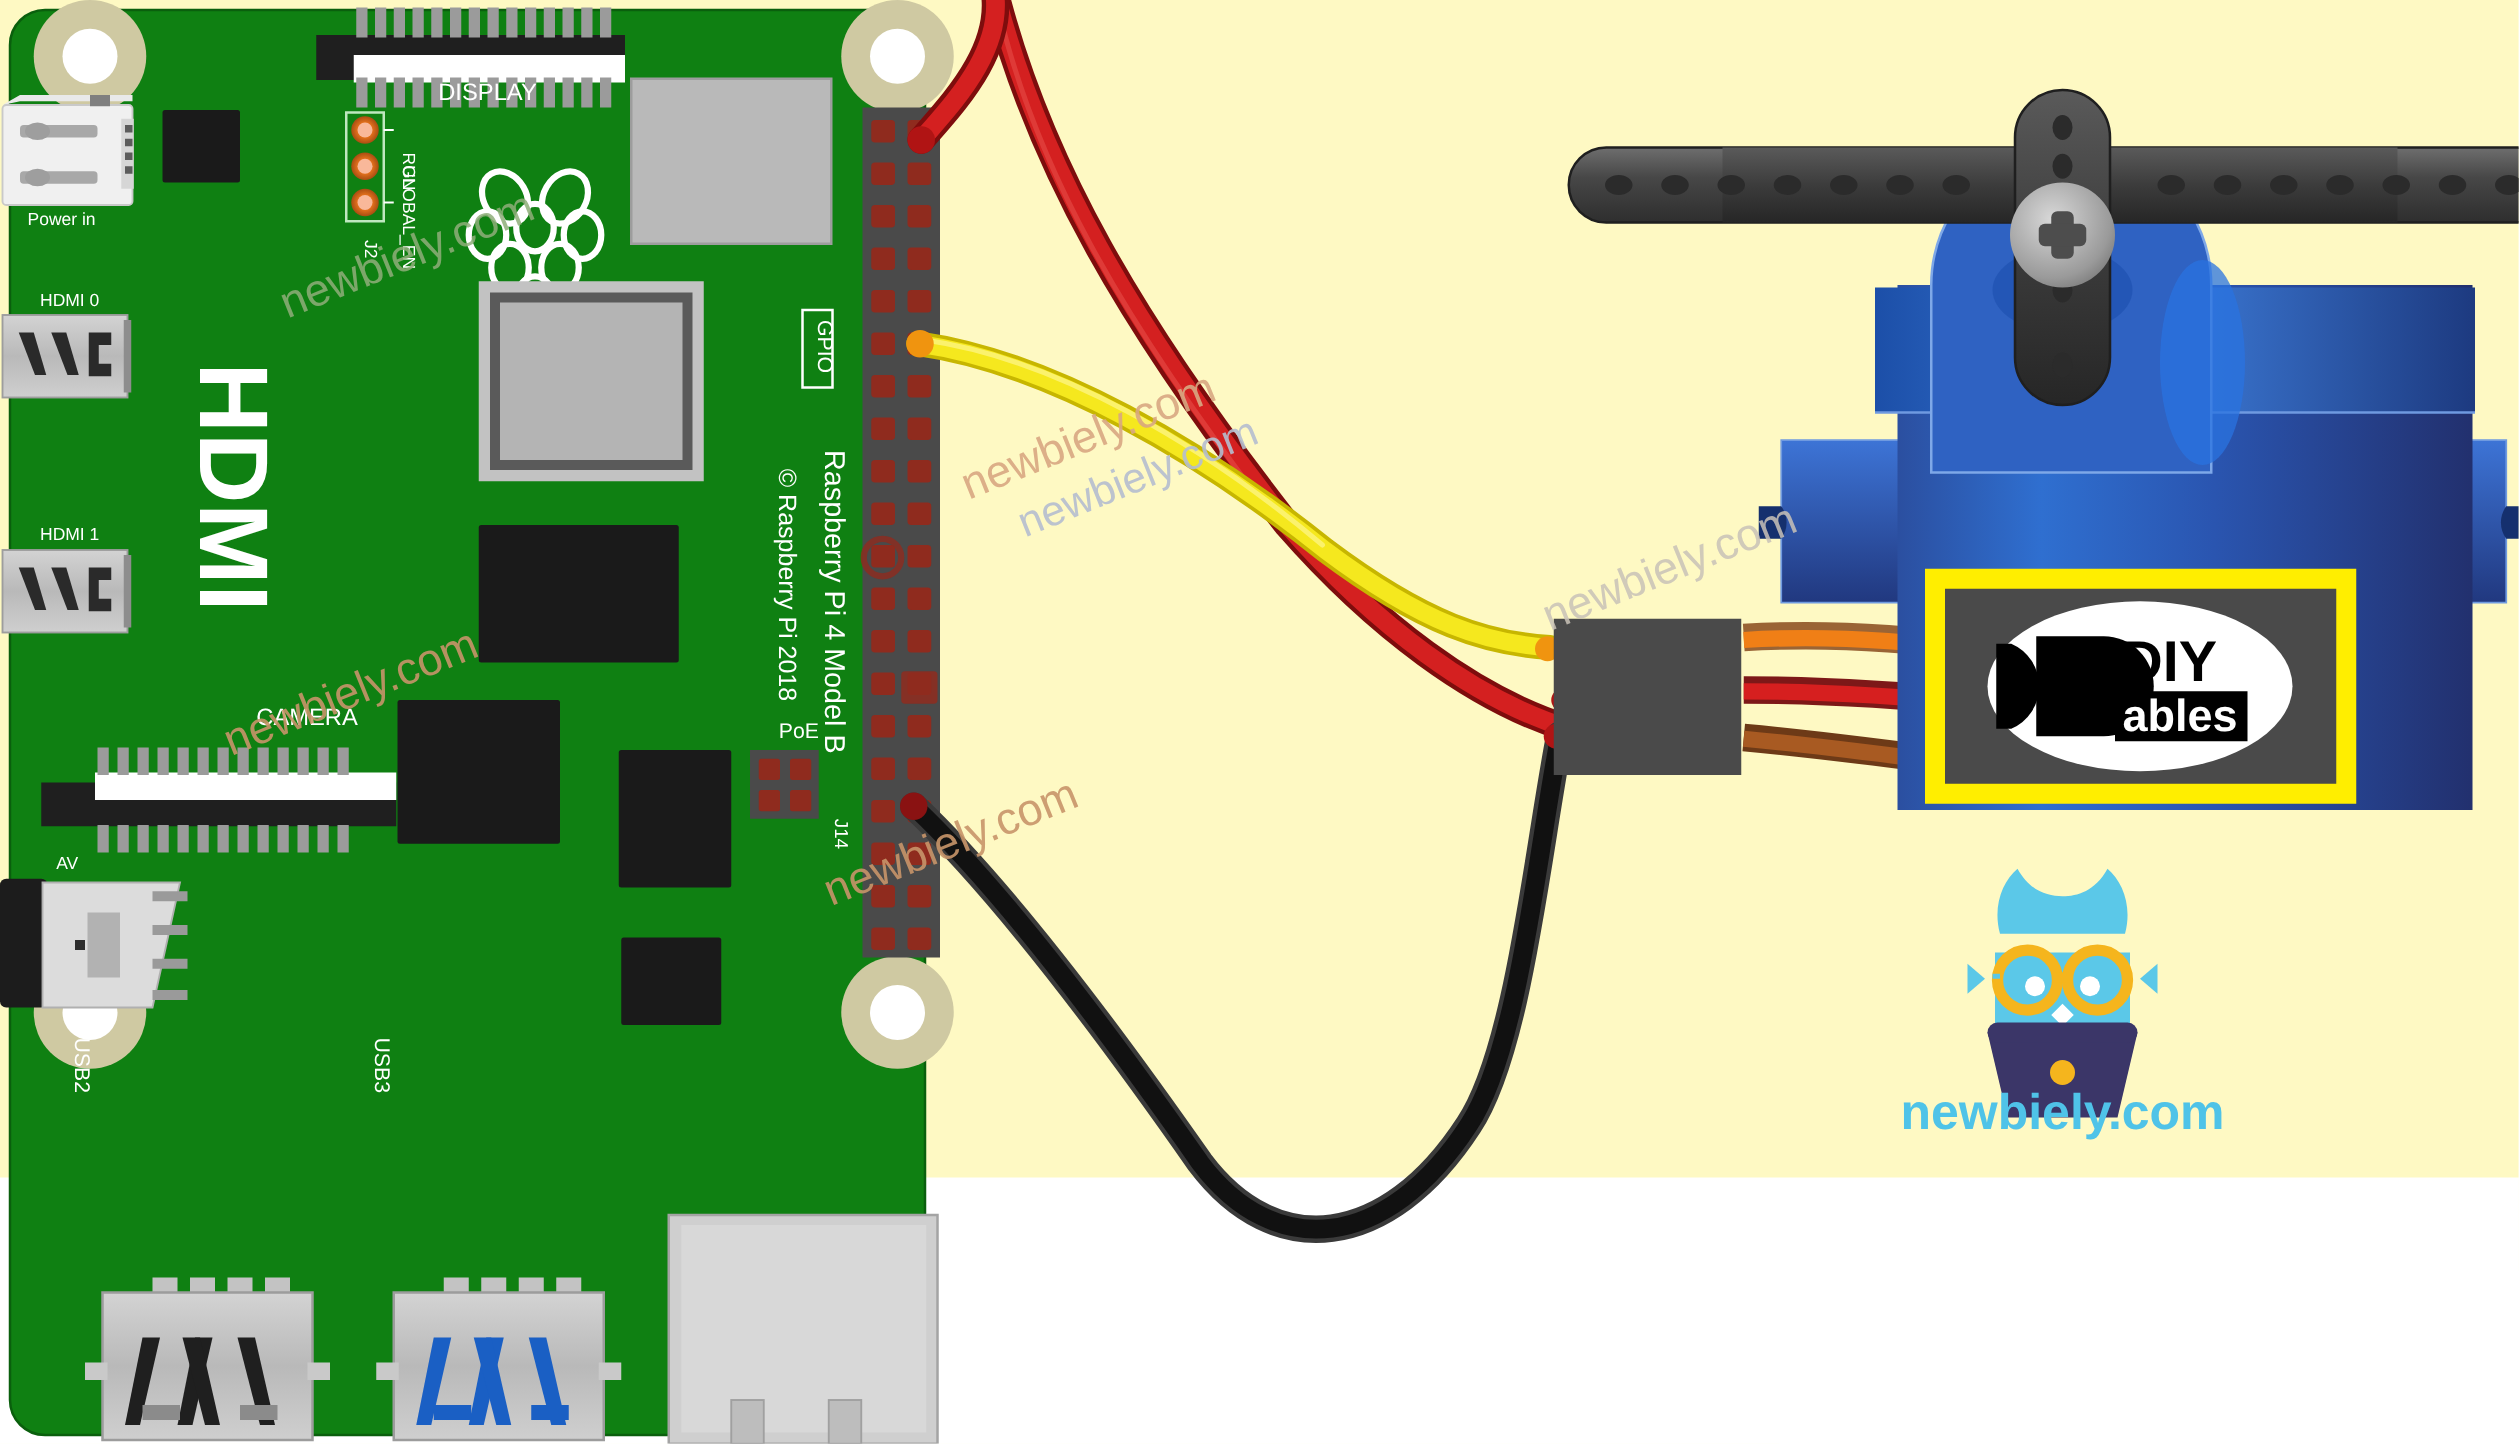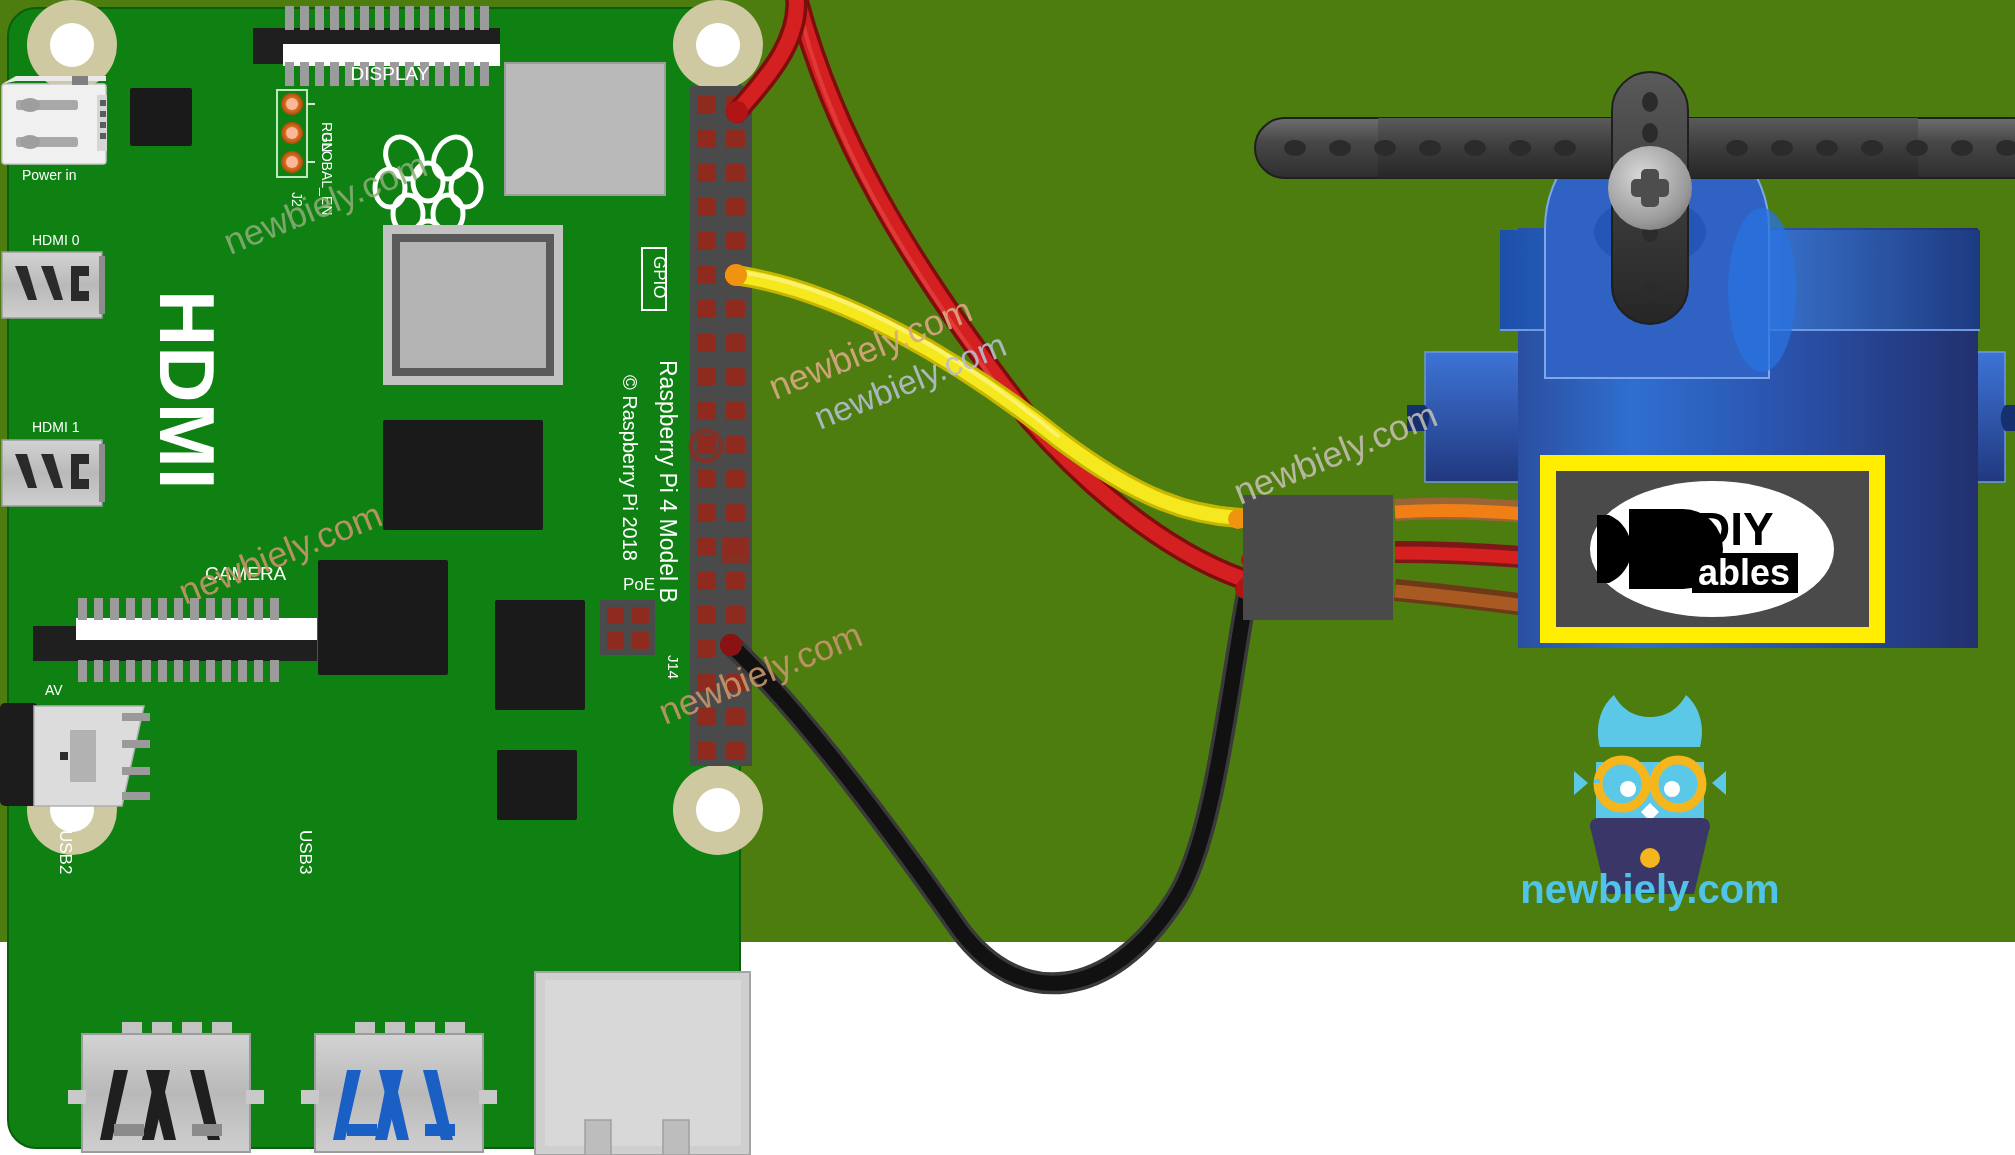--- a/index.html
+++ b/index.html
@@ -1,19 +1,19 @@
 <!DOCTYPE html>
 <html><head>
 <meta charset="utf-8">
 <title>Raspberry Pi 4 Servo Motor Wiring Diagram</title>
 <style>
   html,body{margin:0;padding:0;background:#ffffff;}
   body{width:2015px;height:1155px;overflow:hidden;
        font-family:"Liberation Sans","DejaVu Sans",sans-serif;}
-  #stage{position:relative;width:2015px;height:942px;background:#4d7c0f;}
+  #stage{position:relative;width:2015px;height:942px;background:#fef9c3;}
   svg.layer{position:absolute;left:0;top:0;width:2015px;height:1155px;}
   .lbl{fill:#ffffff;font-family:"Liberation Sans",sans-serif;}
   .wm{font-family:"Liberation Sans",sans-serif;font-weight:400;}
   .nb-text{font-family:"Liberation Sans",sans-serif;font-weight:700;}
   .logo-diy{font-family:"Liberation Sans",sans-serif;font-weight:700;}
 </style>
 </head>
 <body>
 
 <div id="stage">

